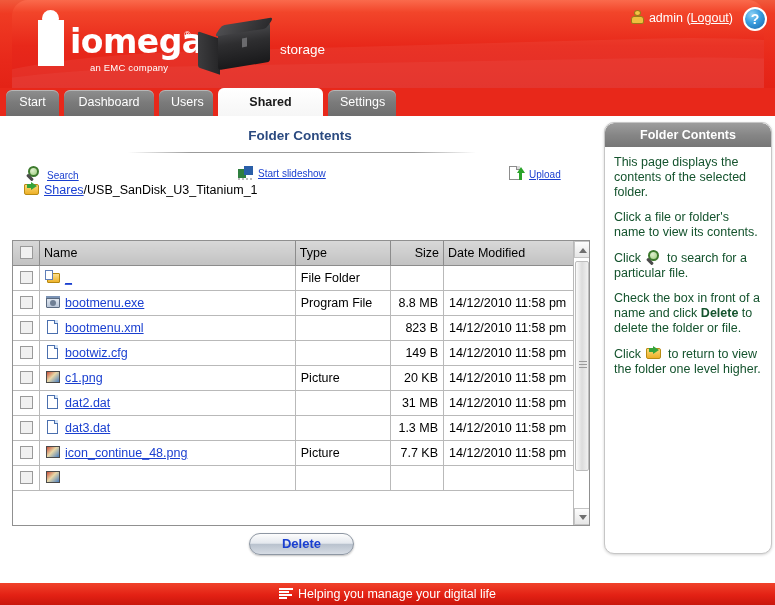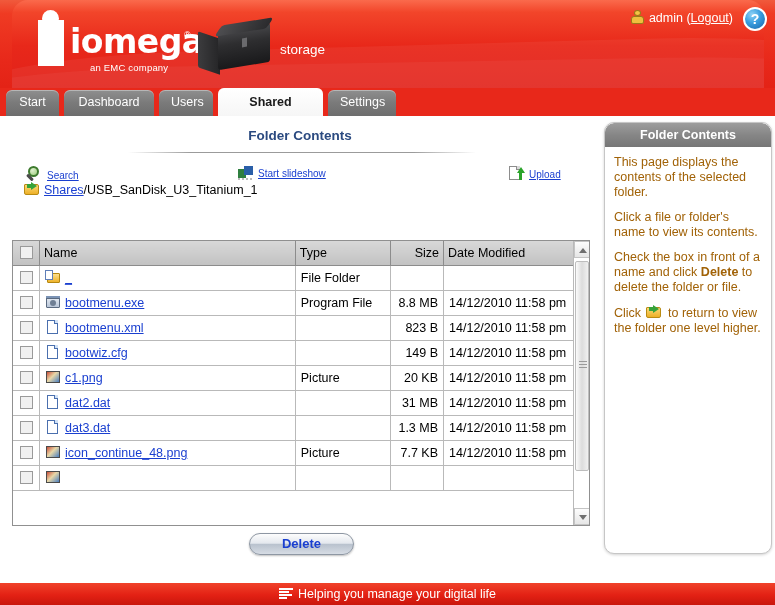--- a/index.html
+++ b/index.html
@@ -412,21 +412,21 @@
     background: linear-gradient(to bottom,#9d9d9d 0%,#868686 50%,#767676 100%);
     color: #ffffff;
     font-size: 12.5px; font-weight: bold;
     text-align: center; line-height: 24px;
     border-radius: 9px 9px 0 0;
   }
   .help-body { padding: 8px 9px; }
   .help-body p {
     margin: 0 0 10px 0;
     font-size: 12.5px;
-    color: #a16207;
+    color: #14532d;
     line-height: 15px;
   }
   .help-body b { font-weight: bold; }
   .inline-ic { display:inline-block; position:relative; vertical-align:-3px; margin:0 1px; }
 
   
   .footer {
     position: absolute; left: 0; bottom: 0;
     width: 775px; height: 22px;
     background: linear-gradient(to bottom,#f0422a 0%,#e32114 55%,#c9160c 100%);
@@ -654,20 +654,23 @@
     </div>
 
     <div class="delete-btn">Delete</div>
 
     <div class="help-panel">
       <div class="help-head">Folder Contents</div>
       <div class="help-body">
         <p>This page displays the contents of the selected folder.</p>
         <p>Click a file or folder's name to view its contents.</p>
         <p>
+          <span>Click </span><span class="inline-ic ic ic-search" style="width:17px;height:15px;"><span class="glass"></span><span class="handle"></span></span><span> to search for a particular file.</span>
+        </p>
+        <p>
           <span>Check the box in front of a name and click </span><b>Delete</b><span> to delete the folder or file.</span>
         </p>
         <p>
           <span>Click </span><span class="inline-ic ic ic-upfolder" style="width:18px;height:15px;"><span class="fbody"></span><span class="gshaft"></span><span class="garrow"></span></span><span> to return to view the folder one level higher.</span>
         </p>
       </div>
     </div>
 
   </div>
 

